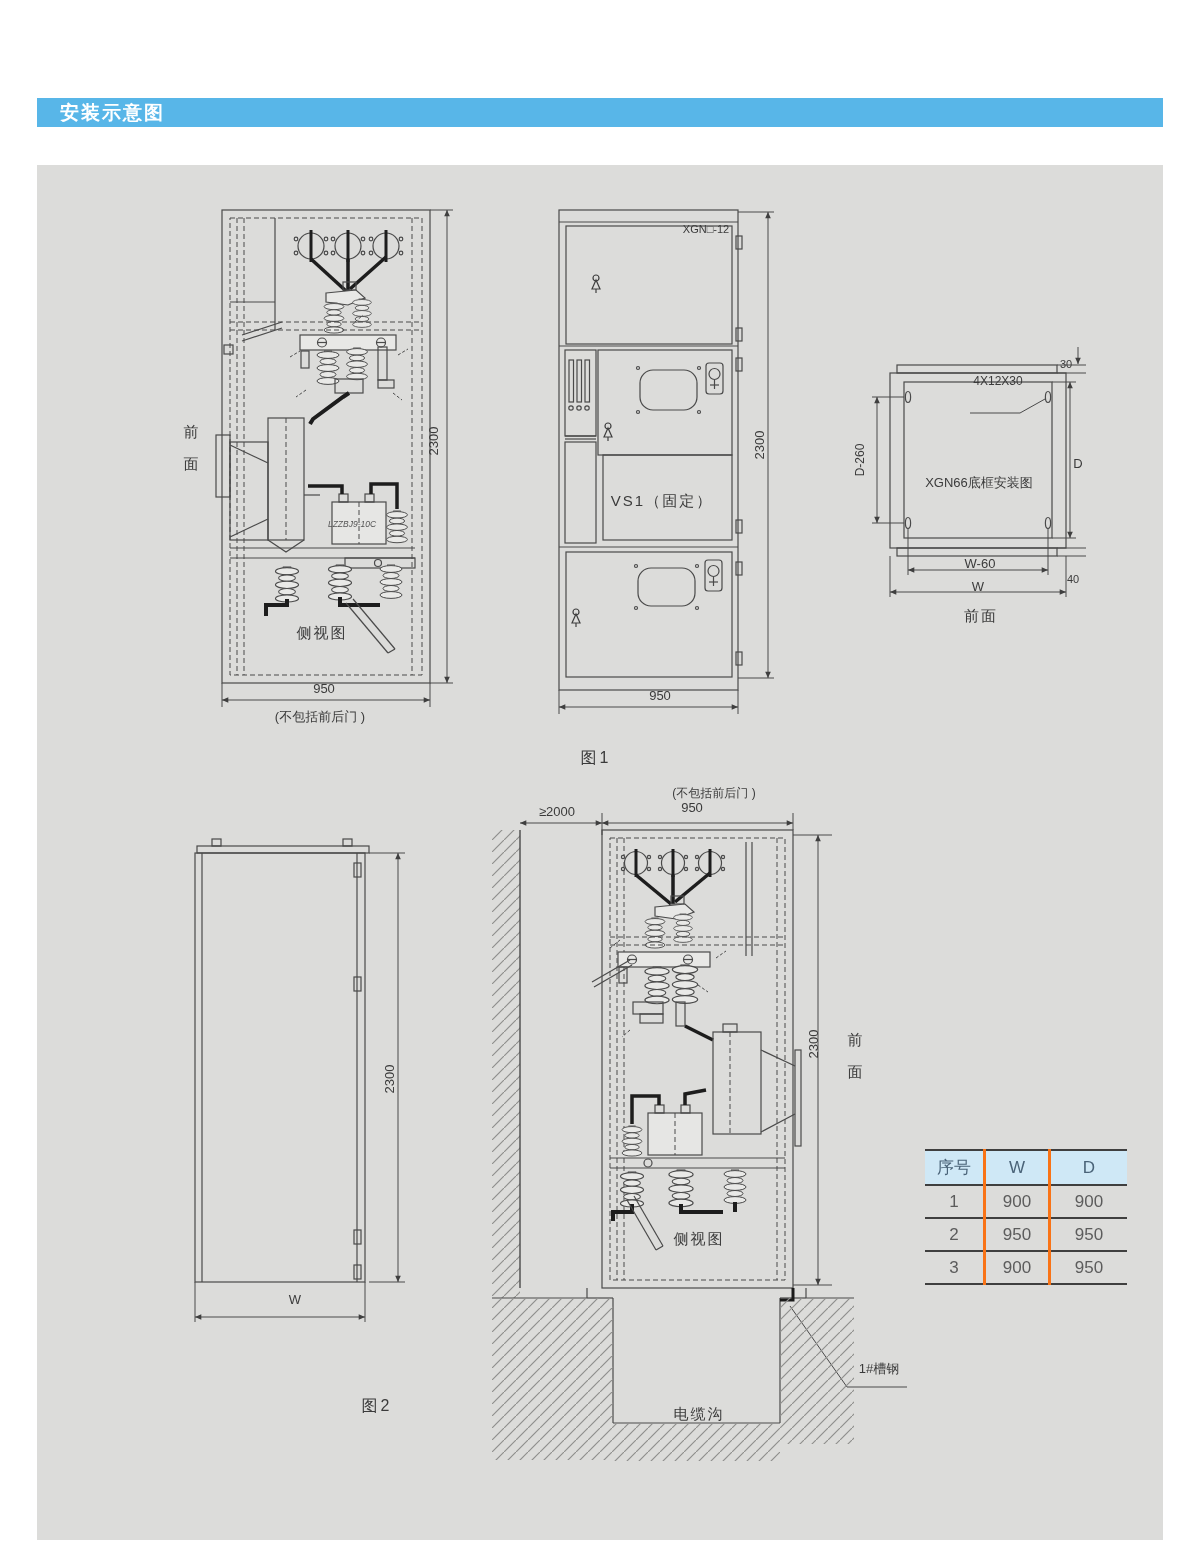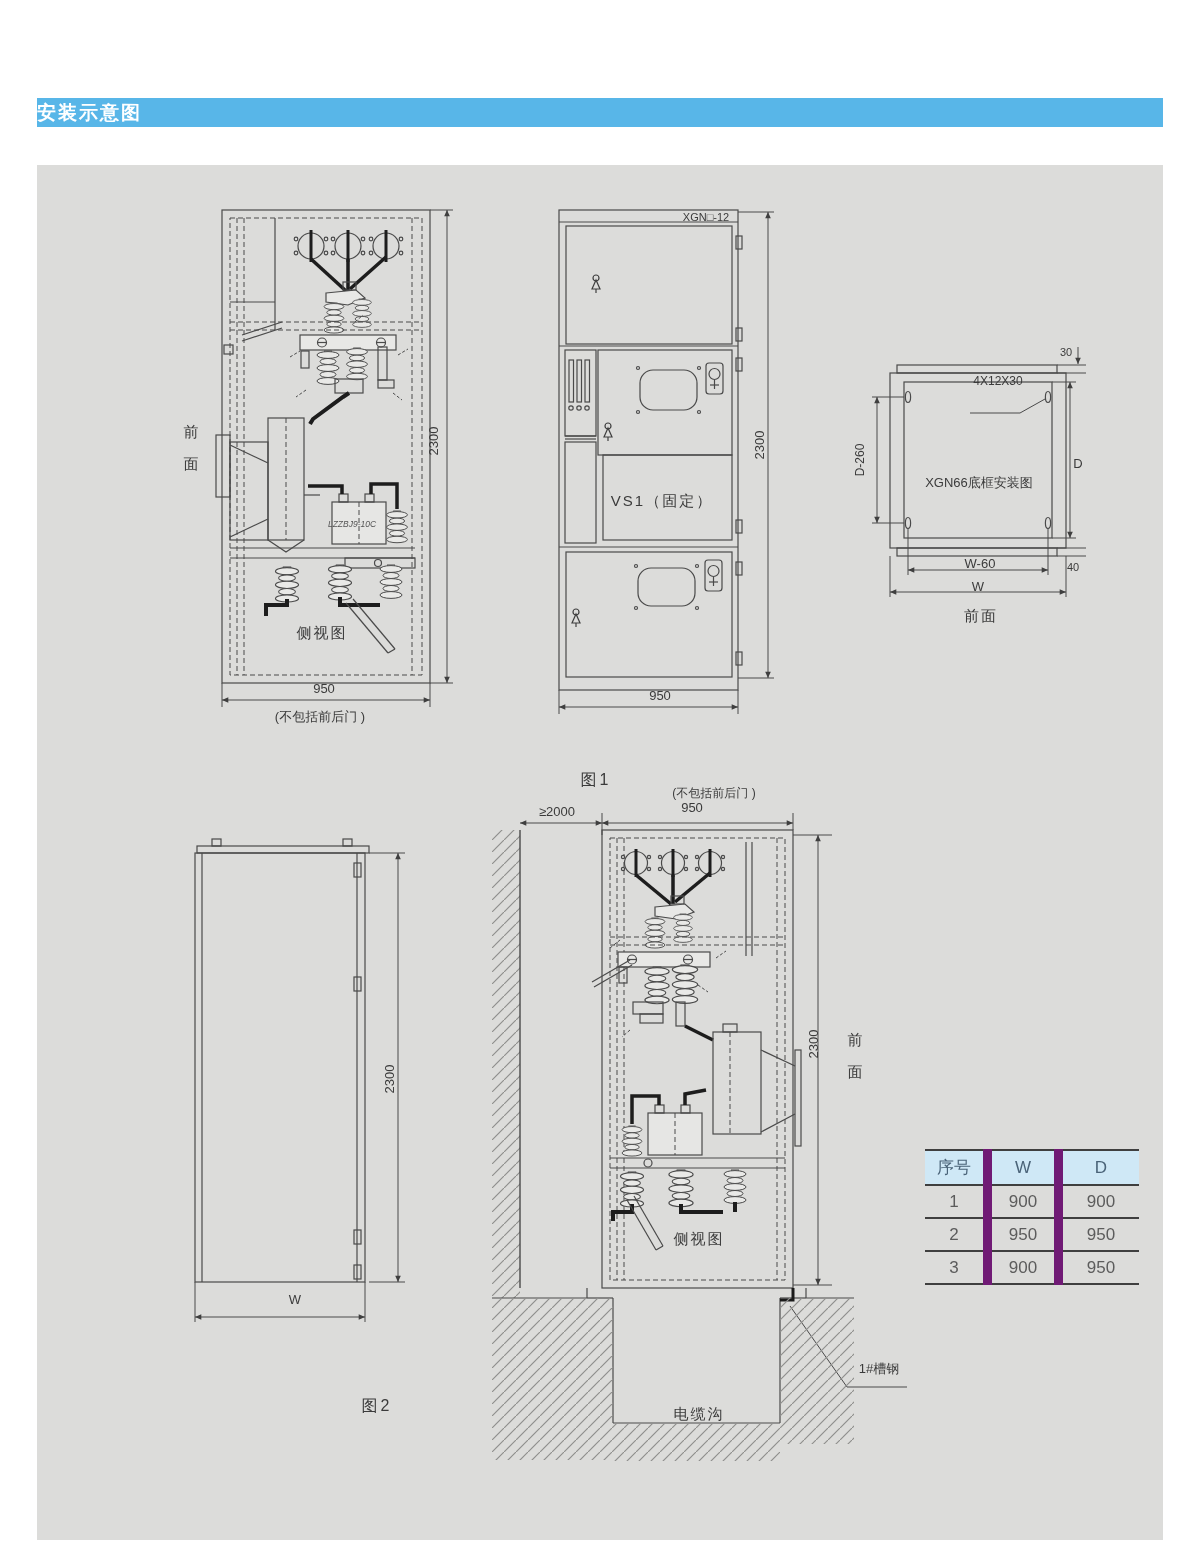--- a/index.html
+++ b/index.html
@@ -1,33 +1,33 @@
 <!DOCTYPE html>
 <html><head>
 <meta charset="utf-8">
 <style>
   html,body{margin:0;padding:0;background:#fff;}
   #root{position:relative;width:1200px;height:1567px;background:#fff;
         font-family:"Liberation Sans","DejaVu Sans",sans-serif;overflow:hidden;}
   .hbar{position:absolute;left:37px;top:98px;width:1126px;height:29px;background:#58b6e8;
         display:flex;align-items:center;}
-  .hbar .ht{color:#fff;font-size:19px;font-weight:bold;letter-spacing:2px;padding-left:0;}
+  .hbar .ht{color:#fff;font-size:19px;font-weight:bold;letter-spacing:2px;padding-left:23px;}
   .panel{position:absolute;left:37px;top:165px;width:1126px;height:1375px;background:#dcdcda;}
   svg.fig{position:absolute;overflow:visible;}
   .lbl{position:absolute;transform:translate(-50%,-50%);font-size:13px;color:#3b3b3b;
        white-space:nowrap;line-height:1.1;}
   .rot{transform:translate(-50%,-50%) rotate(-90deg);}
   .vert{white-space:pre-line;text-align:center;line-height:2.1;}
   .cap{font-size:16px;letter-spacing:3px;color:#3b3b3b;}
   .big{font-size:15px;letter-spacing:2px;}
   .sm{font-size:12px;}
-  .xs{font-size:11px;}
+  .xs{font-size:11px;margin-top:12px;}
   .tiny{font-size:8.5px;color:#555;letter-spacing:0;font-style:italic;}
   .spec{position:absolute;left:925px;top:1149px;display:grid;
-        grid-template-columns:58px 62px 76px;column-gap:9px;background:#701a75;}
+        grid-template-columns:58px 62px 76px;column-gap:3px;background:#f97316;}
   .spec .c{display:flex;align-items:center;justify-content:center;height:31px;
         font-size:17px;color:#5c5c5c;background:#dcdcda;border-bottom:2px solid #3f3f3f;}
   .spec .h{height:33px;background:#cfe8f6;color:#4a6378;border-top:2px solid #3f3f3f;}
 </style>
 </head>
 <body>
 
 <div id="root">
 
   <div class="hbar">
@@ -460,21 +460,21 @@
   <div class="lbl rot" style="left:434px;top:441px">2300</div>
   <div class="lbl" style="left:324px;top:689px">950</div>
   <div class="lbl" style="left:320px;top:717px">(不包括前后门 )</div>
   <div class="lbl big" style="left:322px;top:633px">侧视图</div>
   <div class="lbl tiny" style="left:352px;top:525px">LZZBJ9-10C</div>
 
   <div class="lbl xs" style="left:706px;top:217px">XGN□-12</div>
   <div class="lbl big" style="left:662px;top:501px">VS1（固定）</div>
   <div class="lbl rot" style="left:760px;top:445px">2300</div>
   <div class="lbl" style="left:660px;top:696px">950</div>
-  <div class="lbl cap" style="left:596px;top:780px">图1</div>
+  <div class="lbl cap" style="left:596px;top:758px">图1</div>
 
   <div class="lbl xs" style="left:1066px;top:352px">30</div>
   <div class="lbl sm" style="left:998px;top:382px">4X12X30</div>
   <div class="lbl" style="left:979px;top:483px">XGN66底框安装图</div>
   <div class="lbl rot sm" style="left:861px;top:460px">D-260</div>
   <div class="lbl" style="left:1078px;top:464px">D</div>
   <div class="lbl" style="left:980px;top:564px">W-60</div>
   <div class="lbl xs" style="left:1073px;top:567px">40</div>
   <div class="lbl" style="left:978px;top:587px">W</div>
   <div class="lbl big" style="left:981px;top:616px">前面</div>

